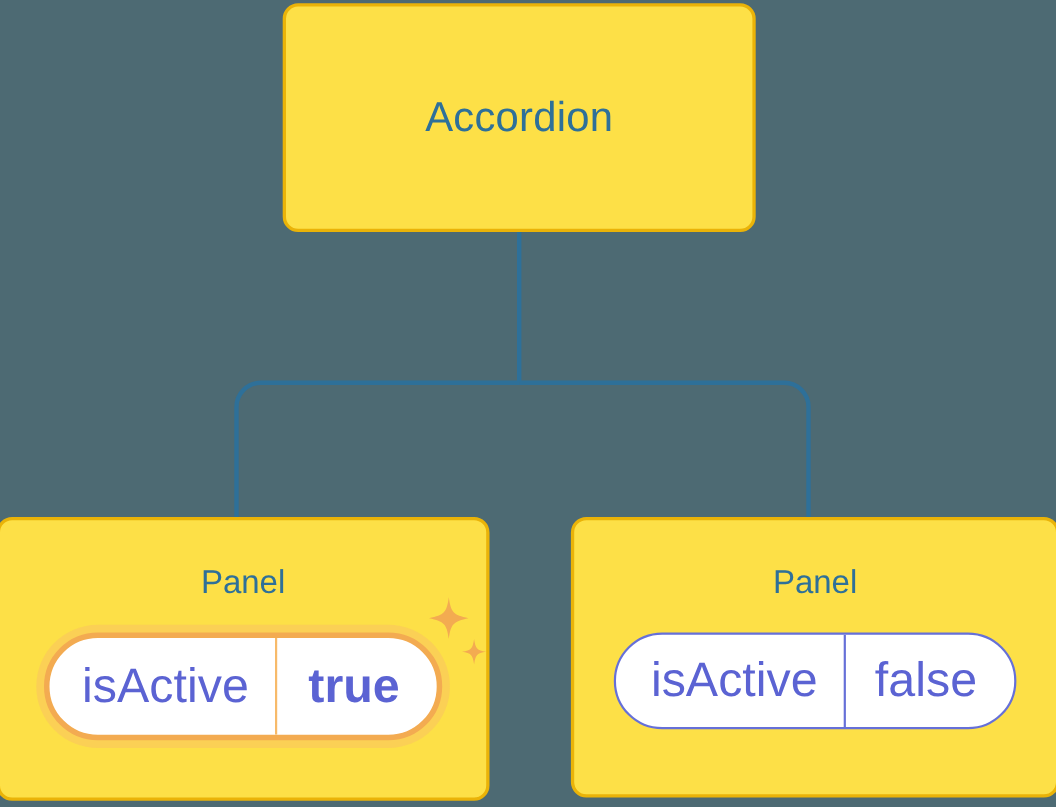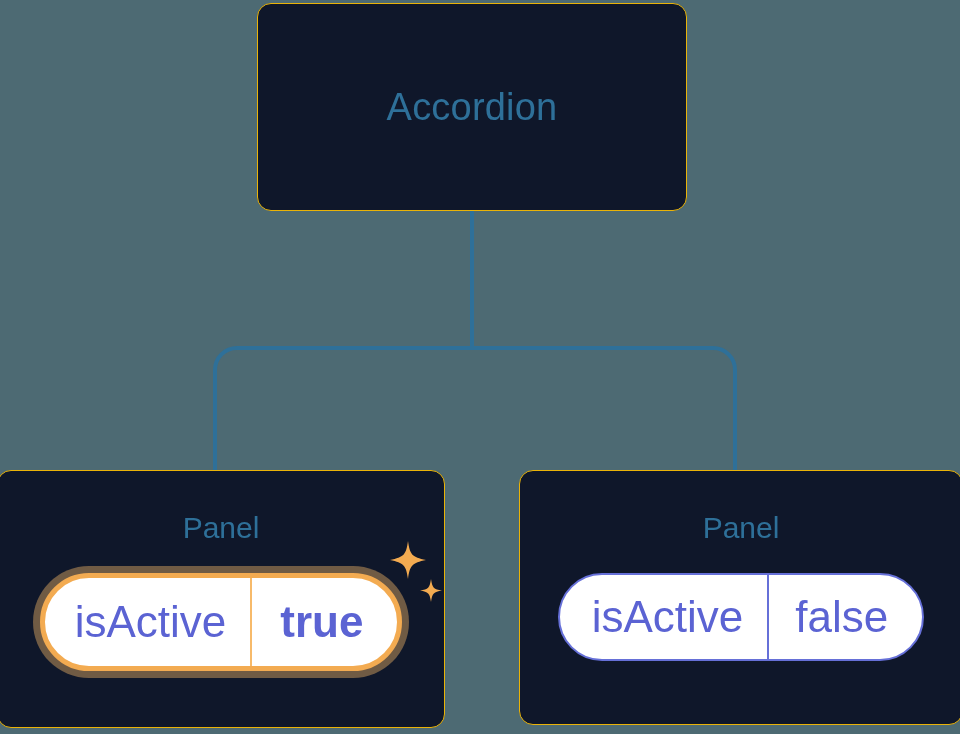--- a/index.html
+++ b/index.html
@@ -30,22 +30,22 @@
     left: 0;
     top: 0;
     width: 960px;
     height: 734px;
     pointer-events: none;
   }
 
   
   .card {
     position: absolute;
-    background: #0f172a;
-    border: 1px solid #eab308;
+    background: #fde047;
+    border: 3px solid #eab308;
     border-radius: 14px;
     box-sizing: border-box;
   }
 
   .card-root {
     left: 257px;
     top: 3px;
     width: 430px;
     height: 208px;
     display: flex;

